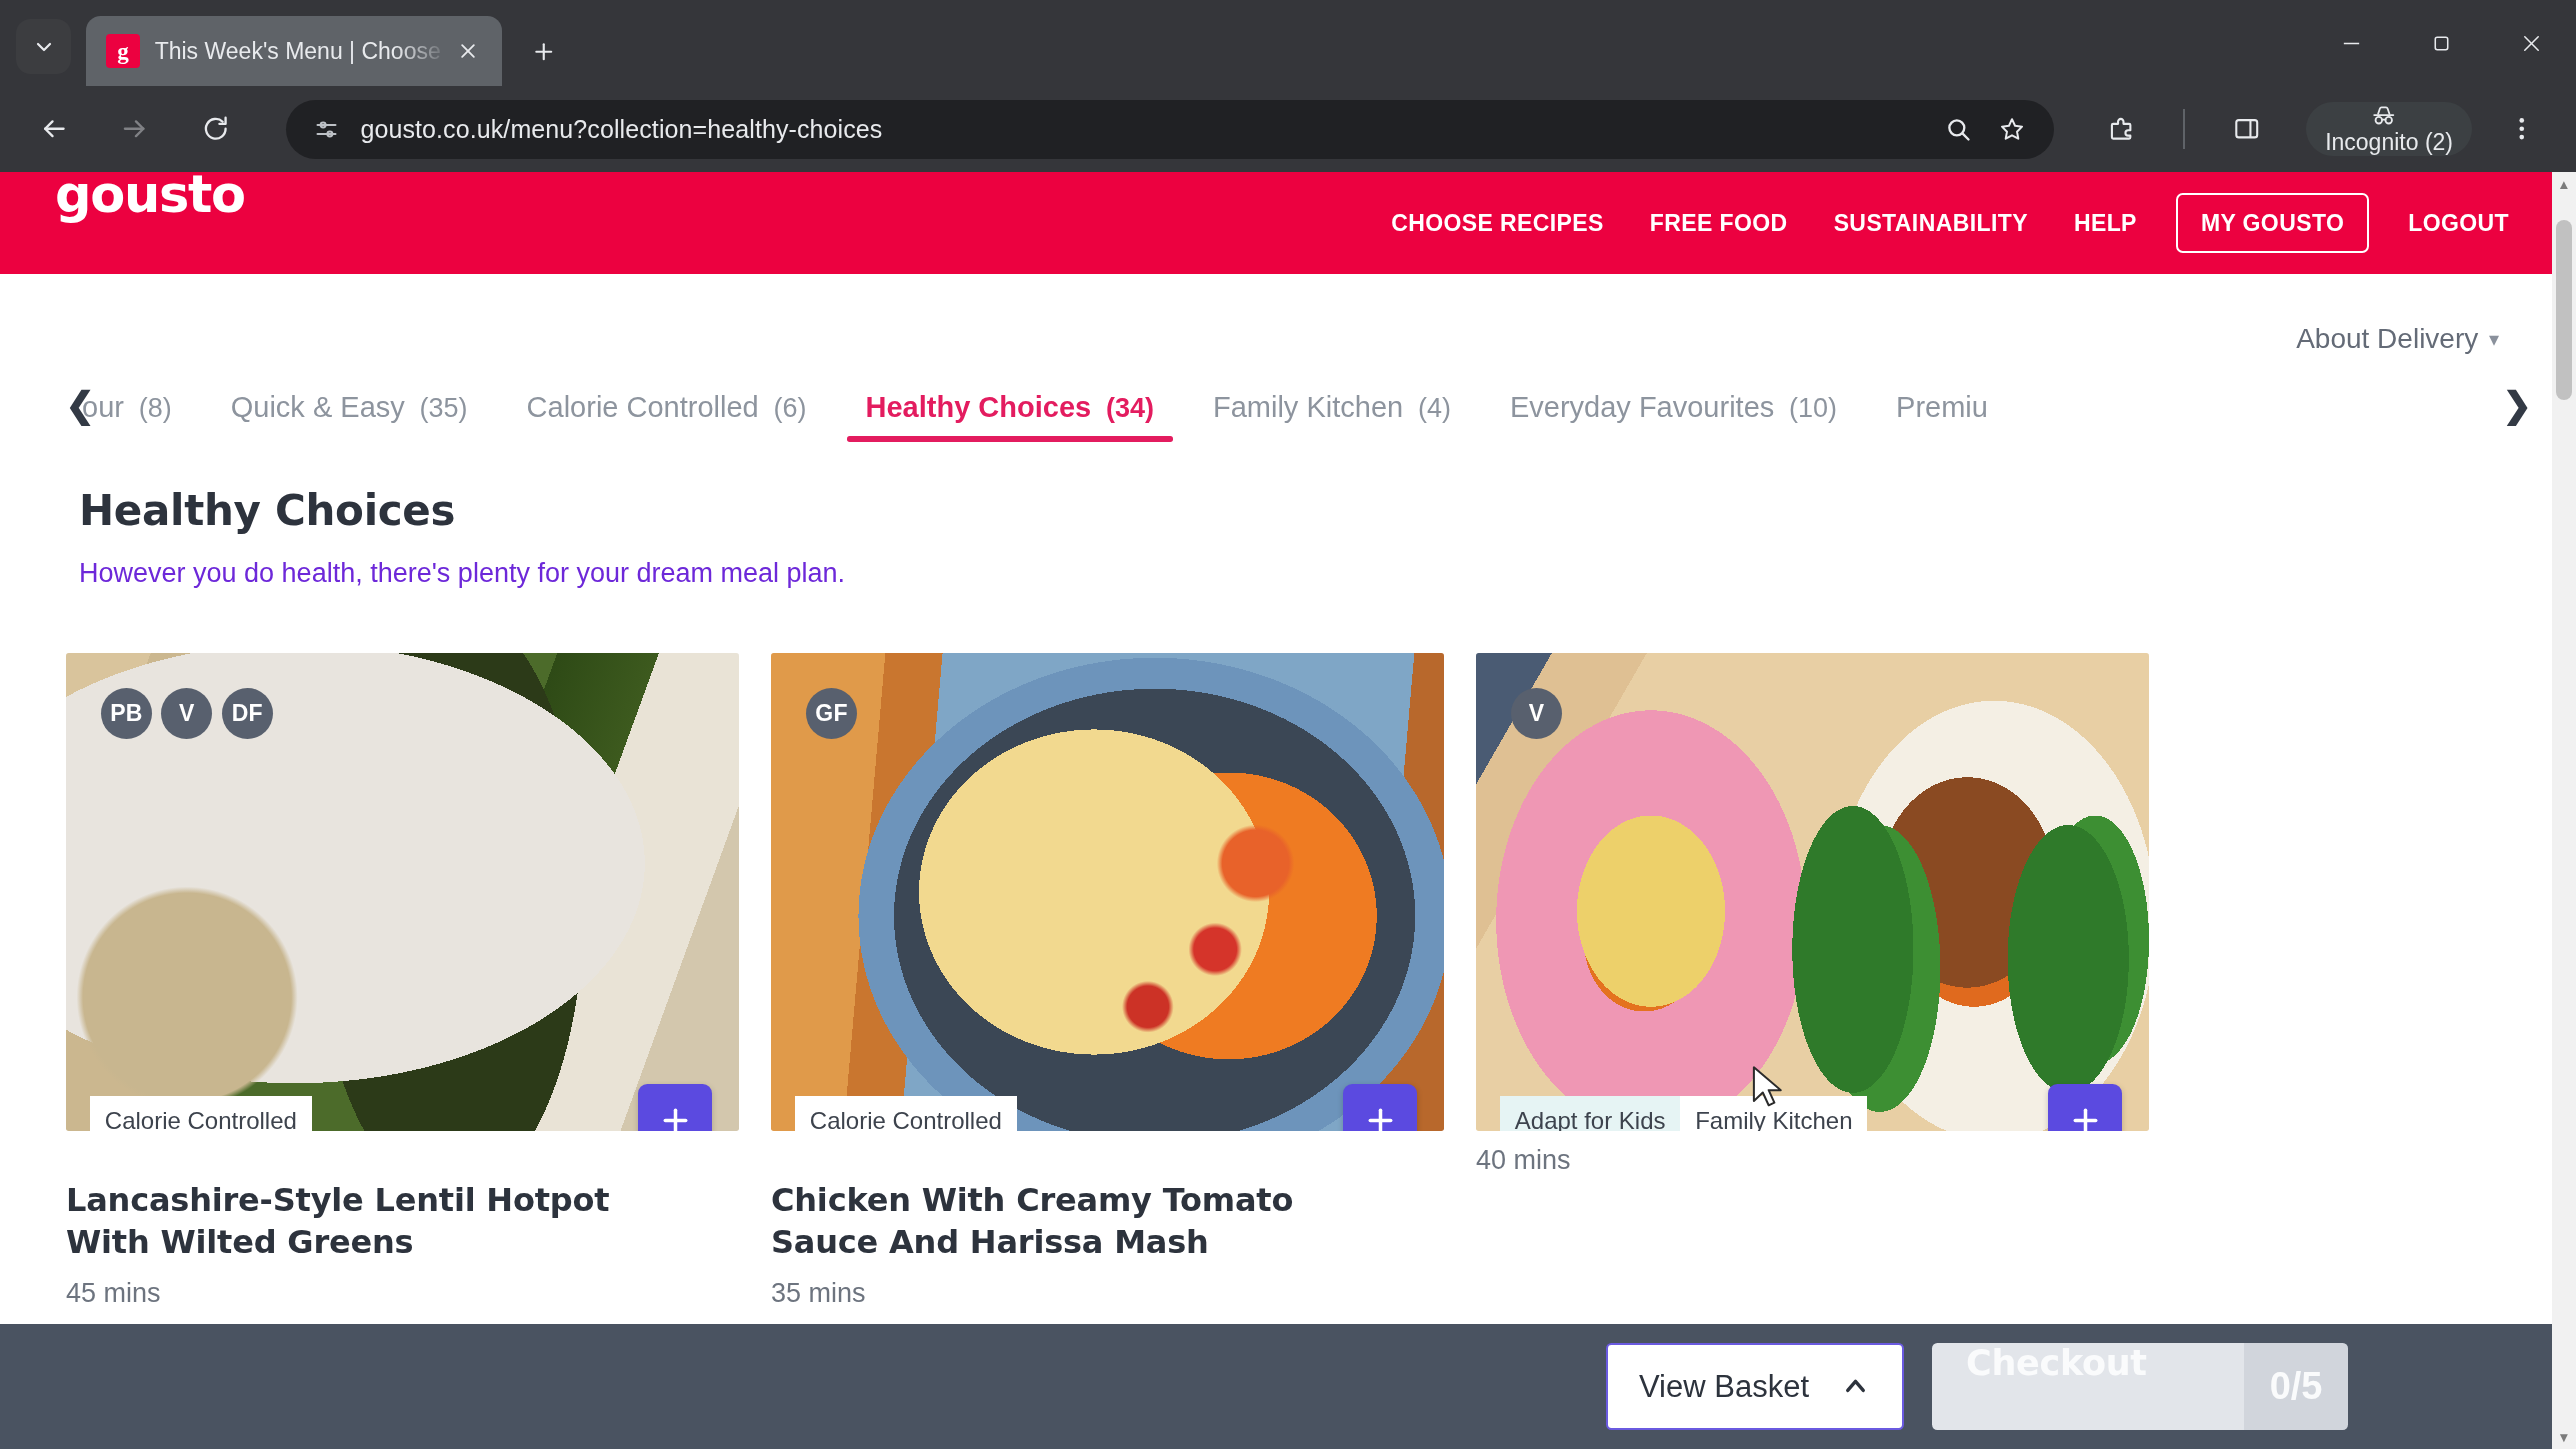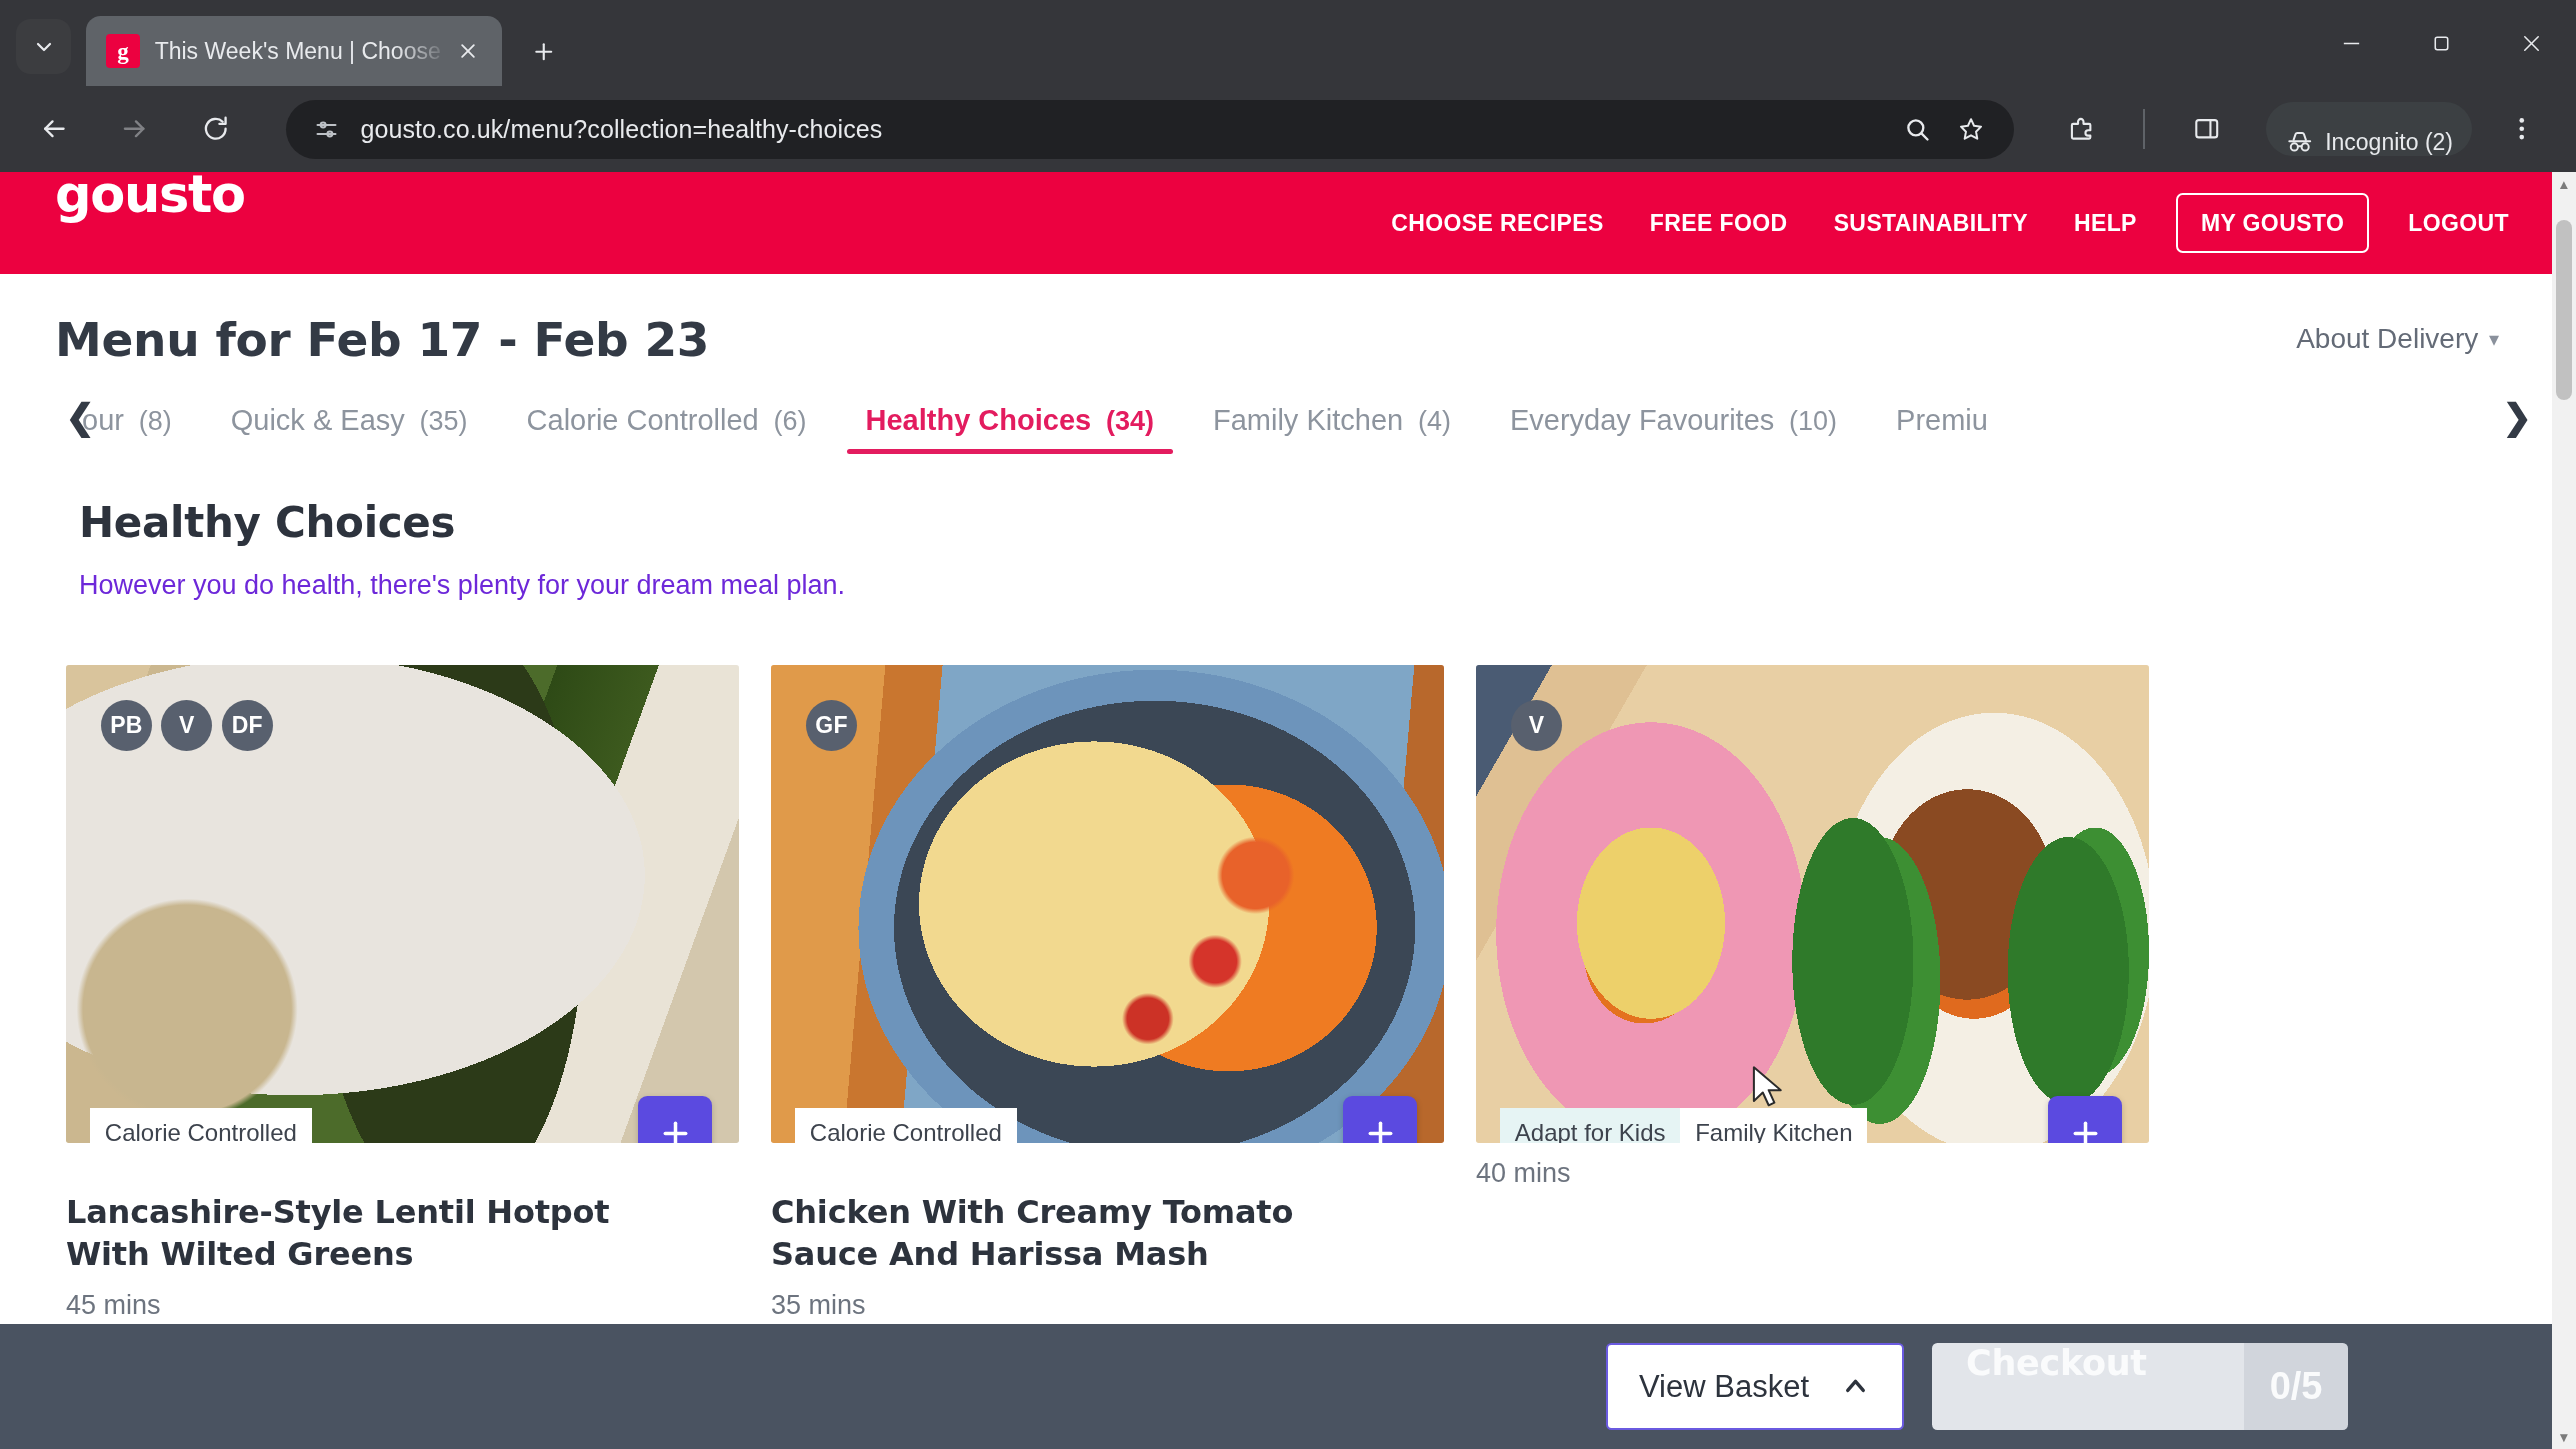--- a/index.html
+++ b/index.html
@@ -159,24 +159,25 @@
   }
   .tb-btn svg { width: 29.5px; height: 29.5px; }
   .tb-divider {
     width: 1.3px; height: 40px; background:#5f6368; margin: 0 12px;
     flex: 0 0 1.3px;
   }
   .incognito-pill {
     height: 54px;
     background: #3c4043;
     border-radius: 27px;
-    display:flex; align-items:flex-end;
+    display:flex; align-items:center;
     padding: 0 19px;
     margin-left: 9.4px;
     cursor:pointer;
+    flex-direction:column;
   }
   .incognito-pill svg { width: 29.5px; height: 29.5px; margin-right: 10.7px; }
   .incognito-pill span { color:#e8eaed; font-size:23px; white-space:nowrap; }
 
   
   .viewport {
     flex: 1 1 auto;
     background: #fff;
     position: relative;
     overflow: hidden;
@@ -613,21 +614,20 @@
         <a>SUSTAINABILITY</a>
         <a>HELP</a>
         <a class="nav-cta">MY GOUSTO</a>
         <a>LOGOUT</a>
       </div>
     </div>
 
     <div class="page-scroll">
 
       <div class="menu-head">
-        <div class="menu-title">Menu for Feb 17 - Feb 23</div>
         <div class="about-delivery">
           <span>About Delivery</span>
           <span class="chev">▾</span>
         </div>
       </div>
 
       <div class="collection-tabs">
         <span class="arrow-left">❮</span>
 
         <div class="ctab clipped-left">

